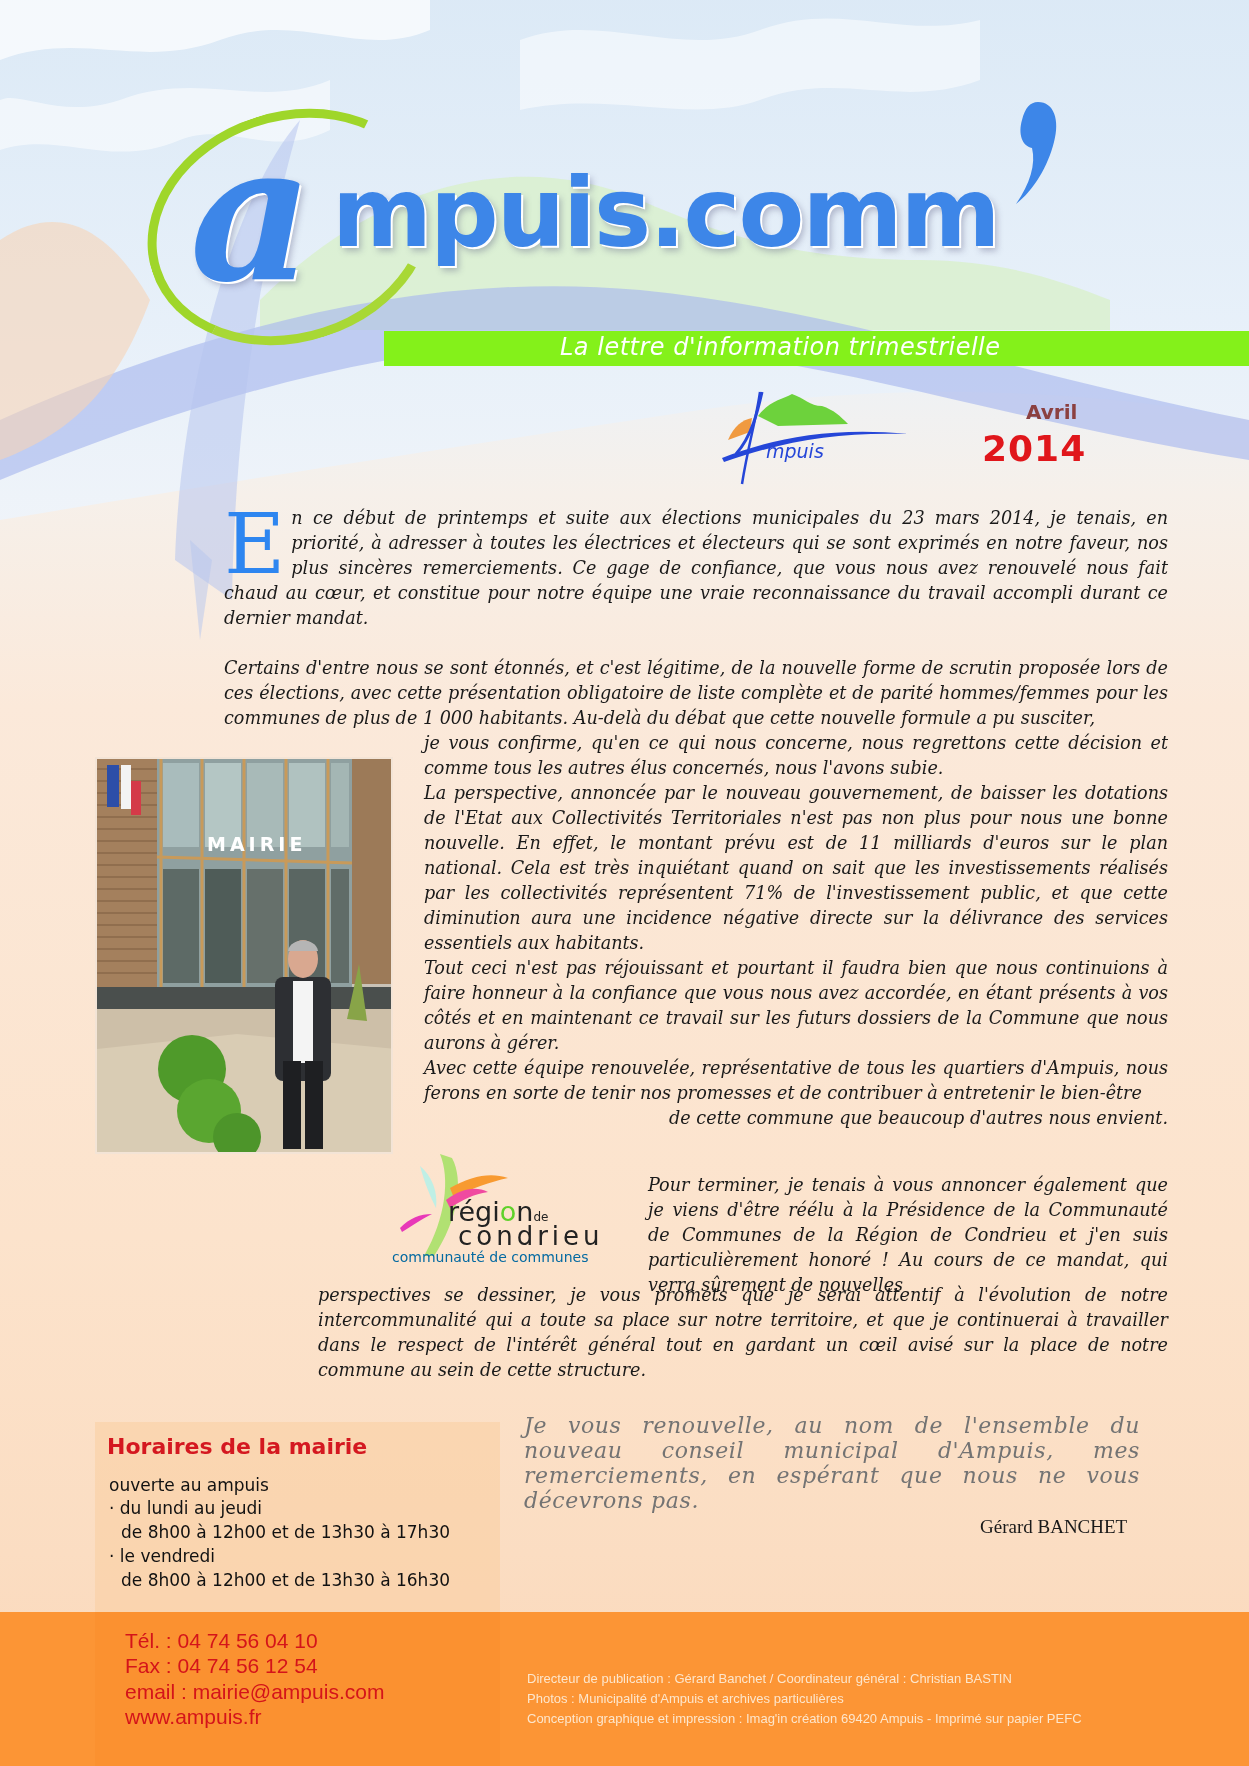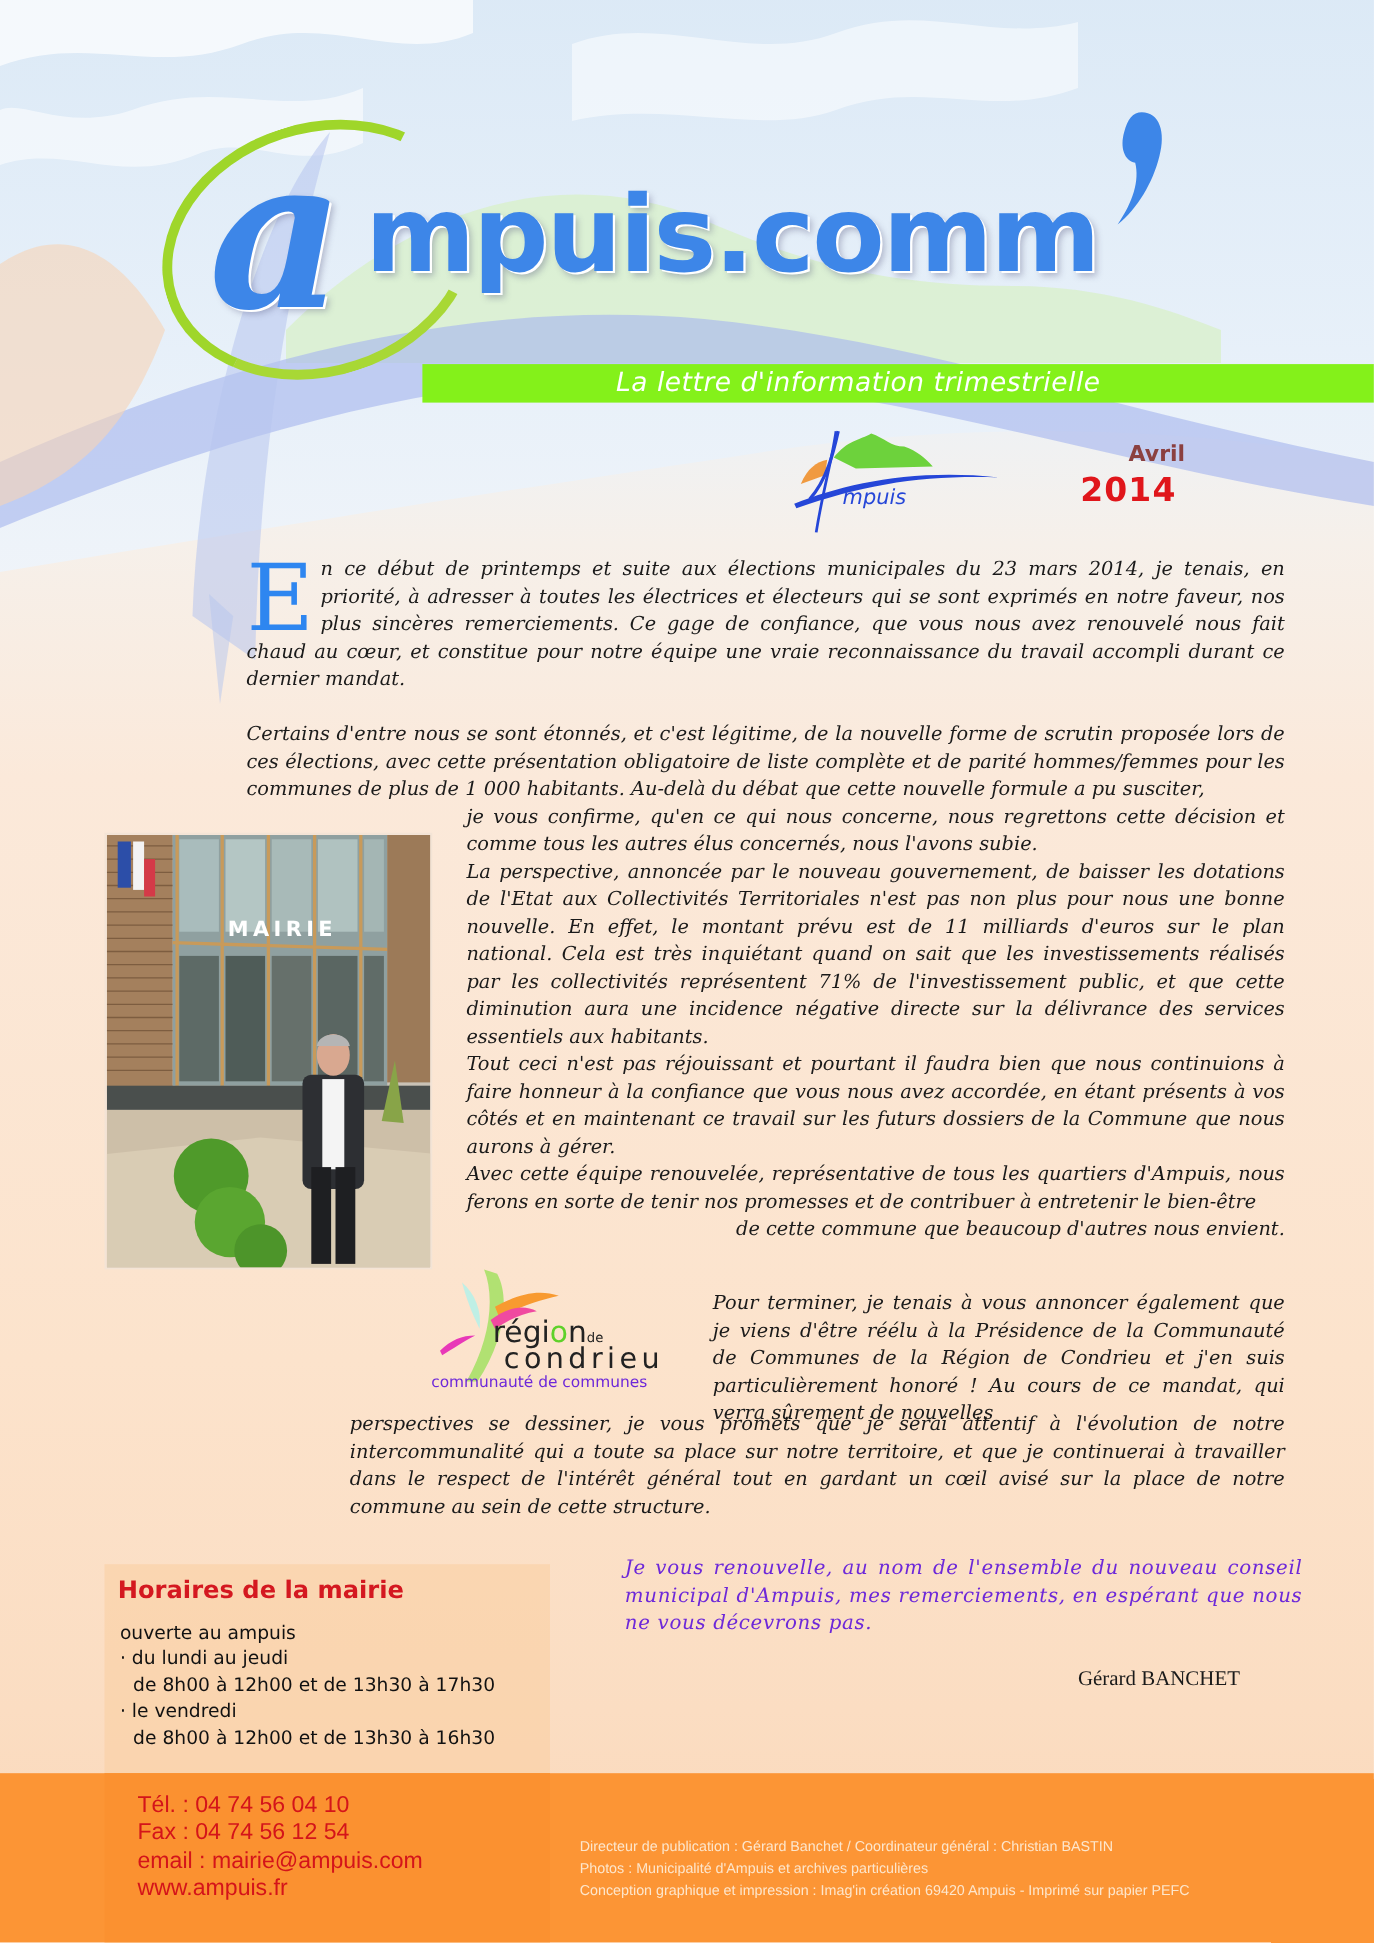--- a/index.html
+++ b/index.html
@@ -43,39 +43,39 @@
     font-family: "DejaVu Sans", sans-serif; font-style: italic;
     font-size: 24px; color: #ffffff; letter-spacing: 0.5px;
   }
   .small-logo { position: absolute; left: 718px; top: 380px; width: 190px; height: 110px; }
   .issue-month {
     position: absolute; left: 1010px; top: 400px;
     font-family: "DejaVu Sans", sans-serif; font-weight: bold; font-size: 20px; color: #8b4040; margin-left: 16px;
   }
   .issue-year {
     position: absolute; left: 982px; top: 428px;
-    font-family: "DejaVu Sans", sans-serif; font-weight: bold; font-size: 30px; color: #e0161b; letter-spacing: 1px;
+    font-family: "DejaVu Sans", sans-serif; font-weight: bold; font-size: 36px; color: #e0161b; letter-spacing: 1px;
   }
   
   .para {
     position: absolute; font-style: italic; font-size: 17.6px; line-height: 25px;
     color: #1a1a1a; text-align: justify;
   }
   .dropcap {
     float: left; font-family: "DejaVu Serif", serif; font-size: 84px; line-height: 68px;
     color: #2e86f0; margin: 4px 6px 0 0; font-style: normal;
   }
   .photo {
     position: absolute; left: 95px; top: 757px; width: 298px; height: 397px;
     border: 2px solid #f3e4d6; overflow: hidden;
   }
   .region-logo { position: absolute; left: 380px; top: 1148px; width: 250px; height: 120px; }
   .closing {
-    position: absolute; left: 568px; top: 1413px; width: 616px;
-    font-style: italic; font-size: 18px; line-height: 25px; color: #6d28d9;
+    position: absolute; left: 524px; top: 1413px; width: 616px;
+    font-style: italic; font-size: 22px; line-height: 25px; color: #737373;
     text-align: justify; letter-spacing: 0.6px;
   }
   .signature {
     position: absolute; left: 980px; top: 1516px; font-size: 18px; color: #1a1a1a;
     font-family: "Liberation Serif", serif; font-size: 19px;
   }
   
   .hours-box {
     position: absolute; left: 95px; top: 1422px; width: 405px; height: 190px;
     background: rgba(250, 205, 160, 0.55);
@@ -244,21 +244,21 @@
     <path d="M60 6 C70 30 66 70 44 108 L54 108 C78 72 84 32 72 10 Z" fill="#a8e068" opacity="0.9"></path>
     <path d="M40 18 C52 28 58 44 56 60 C48 44 44 32 40 18 Z" fill="#b8f0e8" opacity="0.9"></path>
     <path d="M70 40 C92 28 110 24 128 30 C110 34 92 40 74 50 Z" fill="#f89a30"></path>
     <path d="M66 52 C82 40 96 38 108 44 C94 46 82 52 70 60 Z" fill="#f04aa0"></path>
     <path d="M20 80 C30 70 40 66 52 66 C40 72 32 78 22 84 Z" fill="#e838b8"></path>
   </svg>
   <div style="position:absolute; left:68px; top:50px; font-family:'DejaVu Sans', sans-serif; font-size:27px; line-height:1; color:#222;">
     <span>régi</span><span style="color:#5fd12a;">o</span><span>n</span><span style="font-size:12px;">de</span>
   </div>
   <div style="position:absolute; left:78px; top:75px; font-family:'DejaVu Sans', sans-serif; font-size:26px; letter-spacing:4px; line-height:1; color:#222;">condrieu</div>
-  <div style="position:absolute; left:12px; top:102px; font-family:'DejaVu Sans', sans-serif; font-size:14px; line-height:1; color:#6d28d9;">communauté de communes</div>
+  <div style="position:absolute; left:12px; top:102px; font-family:'DejaVu Sans', sans-serif; font-size:14px; line-height:1; color:#0369a1;">communauté de communes</div>
 </div>
 
 <p class="closing">Je vous renouvelle, au nom de l'ensemble du nouveau conseil municipal d'Ampuis, mes remerciements, en espérant que nous ne vous décevrons pas.</p>
 <p class="signature">Gérard BANCHET</p>
 
 <section class="hours-box">
   <h2 class="hours-title">Horaires de la mairie</h2>
   <div class="hours-line" style="left:14px; top:53px;">ouverte au ampuis</div>
   <div class="hours-line" style="left:14px; top:76px;">· du lundi au jeudi</div>
   <div class="hours-line" style="left:26px; top:100px;">de 8h00 à 12h00 et de 13h30 à 17h30</div>

